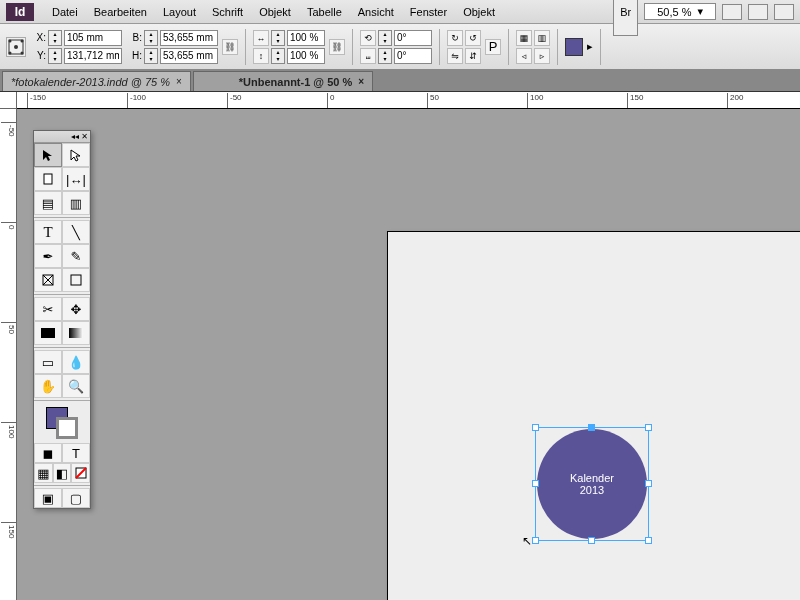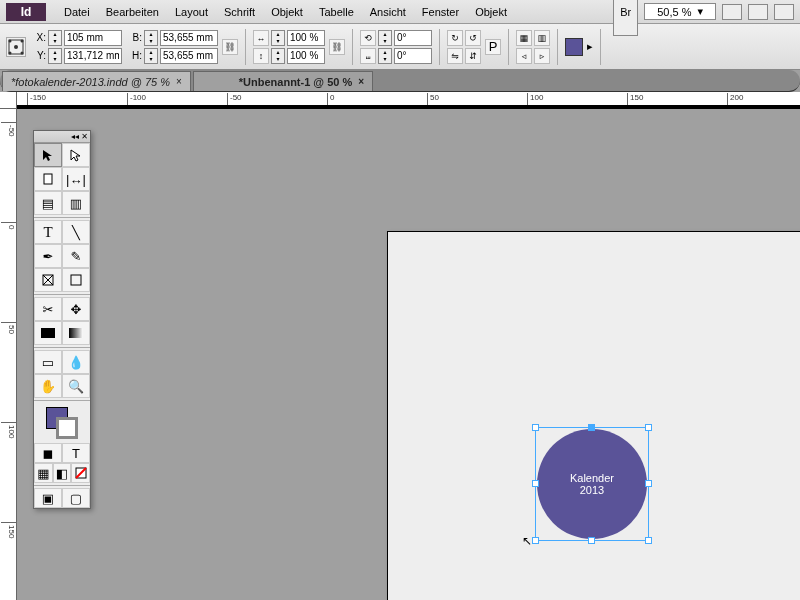--- a/index.html
+++ b/index.html
@@ -1,20 +1,20 @@
 <!DOCTYPE html>
 <html><head>
 <meta charset="utf-8">
 <style>
 * { box-sizing: border-box; margin: 0; padding: 0; font-family: Tahoma, Arial, sans-serif; font-size: 11px; }
 body { background: #a0a0a0; width: 800px; height: 600px; overflow: hidden; position: relative; }
 
 
 .menubar { background: linear-gradient(#e8e8e8,#d8d8d8); height: 24px; display: flex; align-items: center; padding: 0 6px; border-bottom: 1px solid #999; }
-.app-icon { width: 40px; height: 18px; background: #4a2a4a; color: #fff; font-weight: bold; text-align: center; line-height: 18px; margin-right: 10px; font-size: 12px; }
+.app-icon { width: 28px; height: 18px; background: #4a2a4a; color: #fff; font-weight: bold; text-align: center; line-height: 18px; margin-right: 10px; font-size: 12px; }
 .menu-item { padding: 0 8px; cursor: default; }
 .menu-spacer { flex: 1; }
 .menu-right { display: flex; align-items: center; gap: 6px; }
 .br-btn { border: 1px solid #888; background: #eee; padding: 17px 6px; }
 .zoom-sel { border: 1px solid #888; background: #fff; padding: 1px 12px; display: flex; align-items: center; gap: 6px;}
 .mini-ico { width: 20px; height: 16px; border: 1px solid #888; background: #eee; display: inline-block; }
 
 
 .controlbar { background: linear-gradient(#f0f0f0,#dcdcdc); height: 46px; border-bottom: 1px solid #888; display: flex; align-items: center; padding: 2px 6px; gap: 4px; }
 .cb-icon { width: 20px; height: 20px; border: 1px solid #aaa; background: #f0f0f0; display: flex; align-items: center; justify-content: center; font-size: 10px; }
@@ -23,27 +23,27 @@
 .cb-label { font-size: 10px; width: 16px; text-align: right; }
 .cb-input { width: 58px; height: 16px; border: 1px solid #888; background: #fff; padding: 0 2px; font-size: 10px; text-align: left; }
 .cb-input.sm { width: 38px; }
 .cb-arrows { width: 14px; height: 16px; border: 1px solid #888; background: #eee; display:flex; flex-direction:column;}
 .cb-arrows div{flex:1;text-align:center;line-height:7px;font-size:6px;}
 .cb-sep { width: 1px; height: 36px; background: #aaa; margin: 0 3px; }
 .cb-swatch { width: 18px; height: 18px; background: #5a5398; border: 1px solid #333; }
 .cb-ic { width: 16px; height: 16px; border: 1px solid #bbb; background: #f4f4f4; font-size: 9px; text-align: center; line-height: 14px;}
 
 
-.doctabs { background: #888; height: 22px; display: flex; align-items: flex-end; border-bottom: 1px solid #333; border-radius: 11px; }
+.doctabs { background: #888; height: 22px; display: flex; align-items: flex-end; border-bottom: 1px solid #333; }
 .doctab { background: #bbb; border: 1px solid #666; border-bottom: none; height: 20px; padding: 0 8px; display: flex; align-items: center; gap: 6px; margin-left: 2px; font-size: 10px; color: #222; font-style: italic; }
 .doctab.active { background: #a0a0a0; font-weight: bold; font-style: normal; padding-left: 45px;}
 .doctab-close { font-size: 10px; cursor: pointer; font-style: normal;}
 
 
-.ruler-h { position: absolute; top: 92px; left: 17px; right: 0; height: 17px; background: #fff; border-bottom: 4px solid #000000; overflow:hidden;}
+.ruler-h { position: absolute; top: 92px; left: 17px; right: 0; height: 17px; background: #fff; border-bottom: 1px solid #000000; overflow:hidden;}
 .ruler-v { position: absolute; top: 92px; left: 0; width: 17px; bottom: 0; background: #fff; border-right: 1px solid #666; overflow:hidden;}
 .ruler-corner { position:absolute; top:92px; left:0; width:17px; height:17px; background:#fff; border-right:1px solid #666; border-bottom:1px solid #666; z-index:2;}
 .rtick { position:absolute; font-size:8px; color:#333; }
 .rtick.h { top:1px; border-left:1px solid #666; height:15px; padding-left:2px;}
 .rtick.v { left:1px; border-top:1px solid #666; width:15px; writing-mode: vertical-rl; padding-top:2px;}
 
 
 .canvas-area { position: absolute; top: 109px; left: 17px; right: 0; bottom: 0; background: #a0a0a0; overflow: hidden; }
 .page { position: absolute; left: 370px; top: 122px; width: 420px; height: 370px; background: #eee; border: 1px solid #000; box-shadow: 2px 2px 4px rgba(0,0,0,0.3); }
 .circle-obj { position: absolute; left: 520px; top: 320px; width: 110px; height: 110px; }

